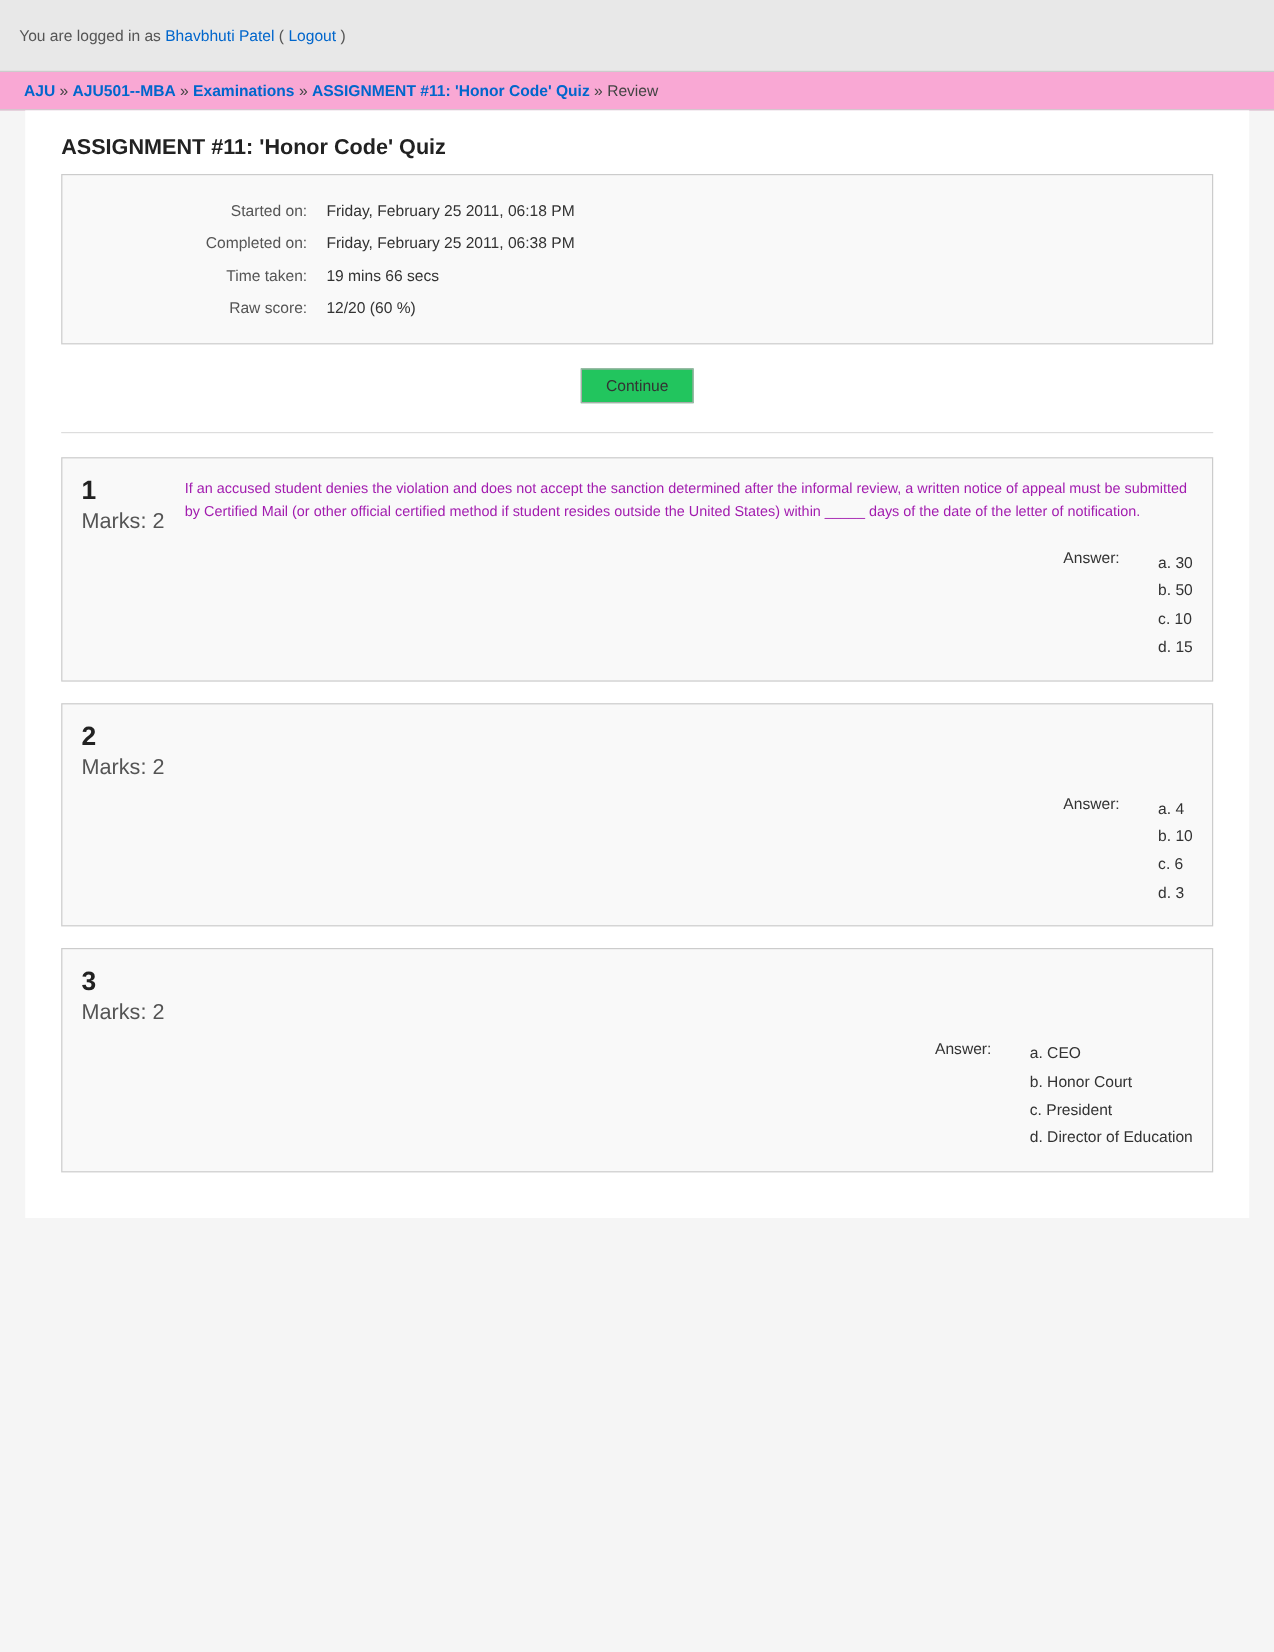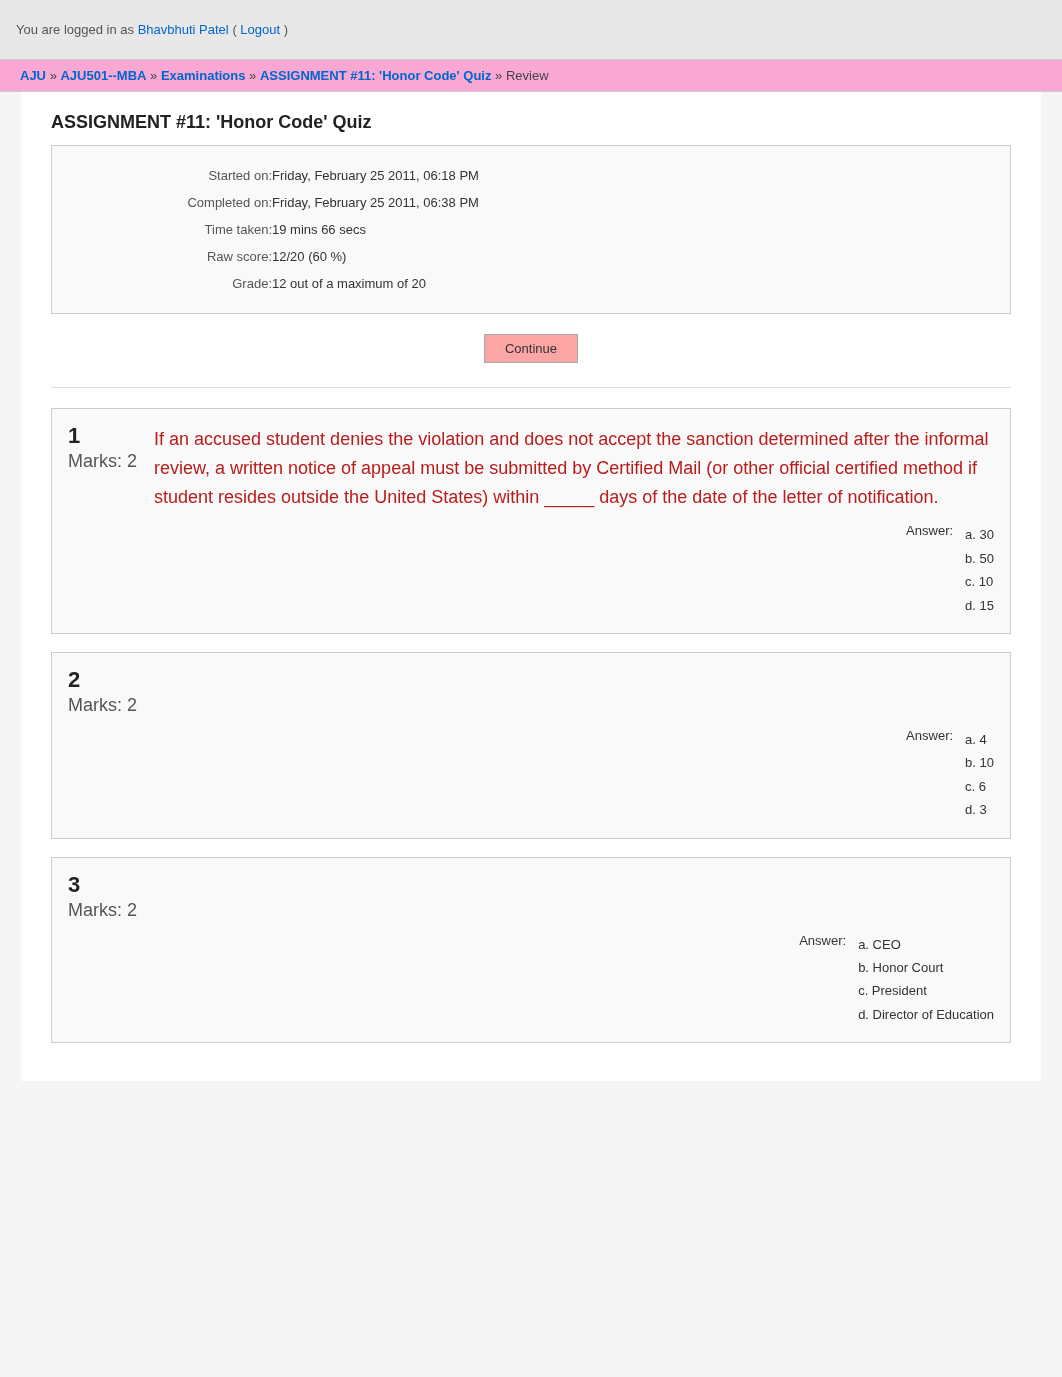--- a/index.html
+++ b/index.html
@@ -82,35 +82,36 @@
       margin-bottom: 20px;
       padding: 16px 20px;
     }
     .summary-row {
       display: flex;
       padding: 6px 0;
     }
     .summary-label {
       width: 200px;
       text-align: right;
+      padding-right: 16px;
       color: #555;
       font-size: 13px;
     }
     .summary-value {
       color: #333;
       font-size: 13px;
     }
 
     
     .continue-btn-wrap {
       text-align: center;
       margin: 16px 0 24px;
     }
     .continue-btn {
-      background: #fca5a5;
+      background: #22c55e;
       border: 1px solid #aaa;
       padding: 6px 20px;
       font-size: 13px;
       cursor: pointer;
       color: #333;
     }
 
     
     .question-block {
       border: 1px solid #ccc;
@@ -135,31 +136,31 @@
       color: #222;
       line-height: 1;
     }
     .question-marks {
       font-size: 18px;
       color: #555;
       margin-top: 4px;
     }
 
     .question-text {
-      font-size: 18px;
+      font-size: 12px;
       line-height: 1.6;
-      color: #b91c1c;
+      color: #a21caf;
       flex: 1;
     }
 
     .question-answer {
       display: flex;
       justify-content: flex-end;
       align-items: flex-start;
-      gap: 12px;
+      gap: 32px;
       margin-top: 12px;
     }
 
     .answer-label {
       font-size: 13px;
       color: #333;
       white-space: nowrap;
     }
 
     .answer-options {
@@ -213,24 +214,20 @@
       <div class="summary-value">Friday, February 25 2011, 06:38 PM</div>
     </div>
     <div class="summary-row">
       <div class="summary-label">Time taken:</div>
       <div class="summary-value">19 mins 66 secs</div>
     </div>
     <div class="summary-row">
       <div class="summary-label">Raw score:</div>
       <div class="summary-value">12/20 (60 %)</div>
     </div>
-    <div class="summary-row">
-      <div class="summary-label">Grade:</div>
-      <div class="summary-value">12 out of a maximum of 20</div>
-    </div>
   </div>
 
   <div class="continue-btn-wrap">
     <button class="continue-btn">Continue</button>
   </div>
 
   <hr>
 
   <div class="question-block">
     <div class="question-header">

